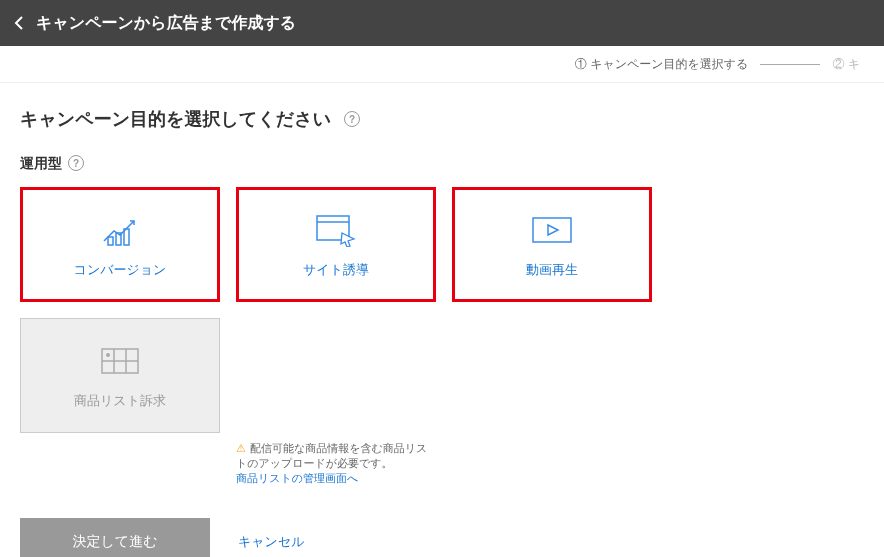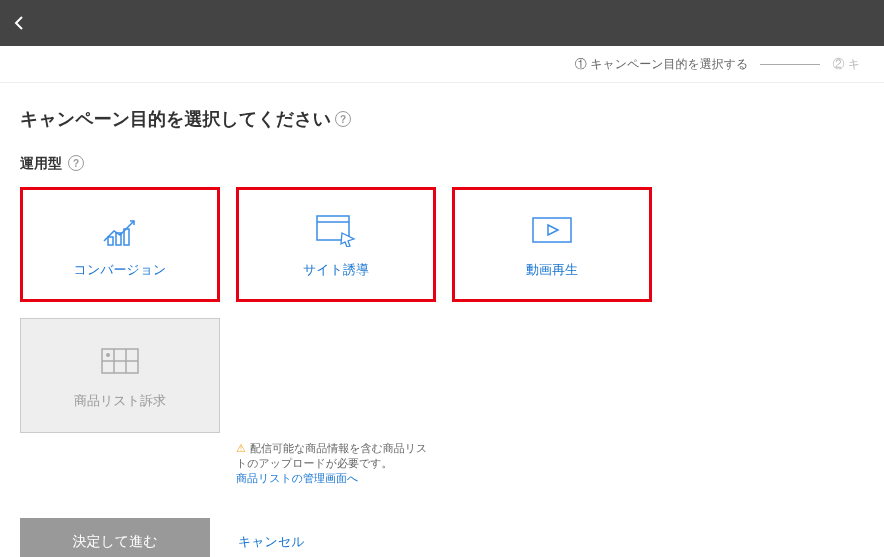--- a/index.html
+++ b/index.html
@@ -4,21 +4,21 @@
 <style>
 * { margin:0; padding:0; box-sizing:border-box; font-family:"Hiragino Kaku Gothic Pro","Meiryo",sans-serif; }
 body { background:#fff; color:#333; }
 .header { background:#444; color:#fff; height:46px; display:flex; align-items:center; padding:0 14px; }
 .header .back { margin-right:12px; display:flex; align-items:center; }
 .header h1 { font-size:16px; font-weight:bold; }
 .stepper { height:37px; border-bottom:1px solid #eee; display:flex; align-items:center; justify-content:flex-end; padding:0 24px; font-size:12px; color:#666; gap:12px; }
 .stepper .line { width:60px; height:1px; background:#aaa; }
 .stepper .step2 { color:#bbb; }
 .content { padding:24px 20px; }
-.section-title { font-size:18px; font-weight:bold; display:flex; align-items:center; gap:4px; margin-bottom:24px; }
+.section-title { font-size:18px; font-weight:bold; display:flex; align-items:center; gap:13px; margin-bottom:24px; }
 .help { display:inline-flex; width:16px; height:16px; border:1px solid #999; border-radius:50%; color:#999; font-size:10px; align-items:center; justify-content:center; }
 .subhead { font-size:14px; font-weight:bold; display:flex; align-items:flex-start; gap:6px; margin-bottom:14px; }
 .grid { display:flex; flex-wrap:wrap; gap:16px; }
 .card, .card-disabled { width:200px; height:115px; border:1px solid #ccc; display:flex; flex-direction:column; align-items:center; justify-content:center; gap:12px; background:#fff; cursor:pointer; }
 .card.hl { border:3px solid #e60012; }
 .card .icon, .card-disabled .icon { height:38px; display:flex; align-items:center; justify-content:center; }
 .card .label { font-size:13px; color:#1976d2; }
 .card-disabled { background:#eee; color:#999; cursor:default; }
 .card-disabled .label { font-size:13px; color:#999; }
 .note-block { width:200px; margin-left:216px; margin-top:8px; font-size:11px; color:#666; }
@@ -31,20 +31,21 @@
 </style>
 </head>
 <body>
 
 <div class="header">
   <span class="back">
     <svg width="10" height="16" viewBox="0 0 10 16">
         <path d="M8 2 L2 8 L8 14" stroke="#fff" stroke-width="2" fill="none"></path>
       </svg>
   </span>
+  <h1>キャンペーンから広告まで作成する</h1>
 </div>
 
 <div class="stepper">
   <span class="step1">
     <span>①</span>
     <span>キャンペーン目的を選択する</span>
   </span>
   <span class="line"></span>
   <span class="step2">
     <span>②</span>

